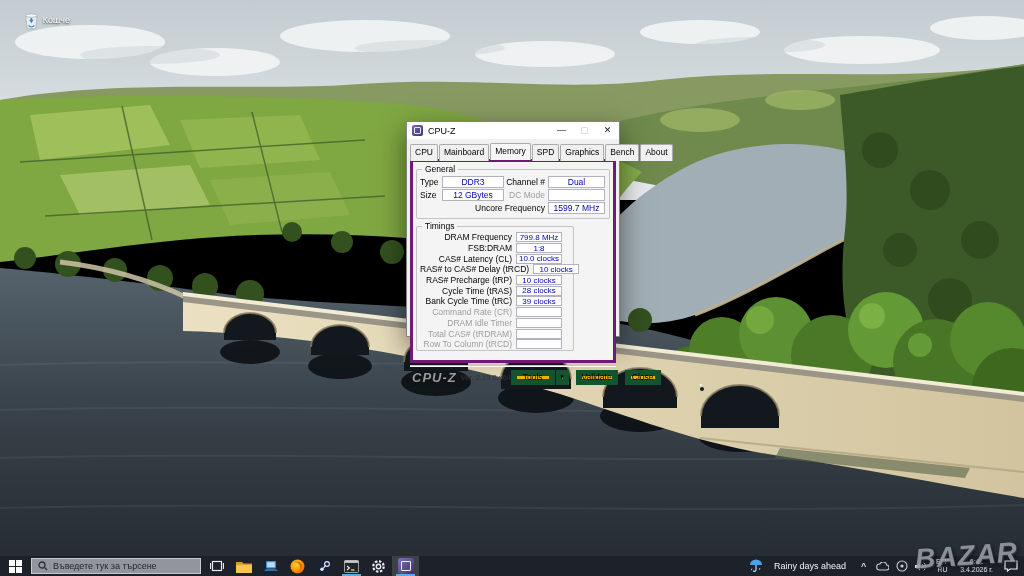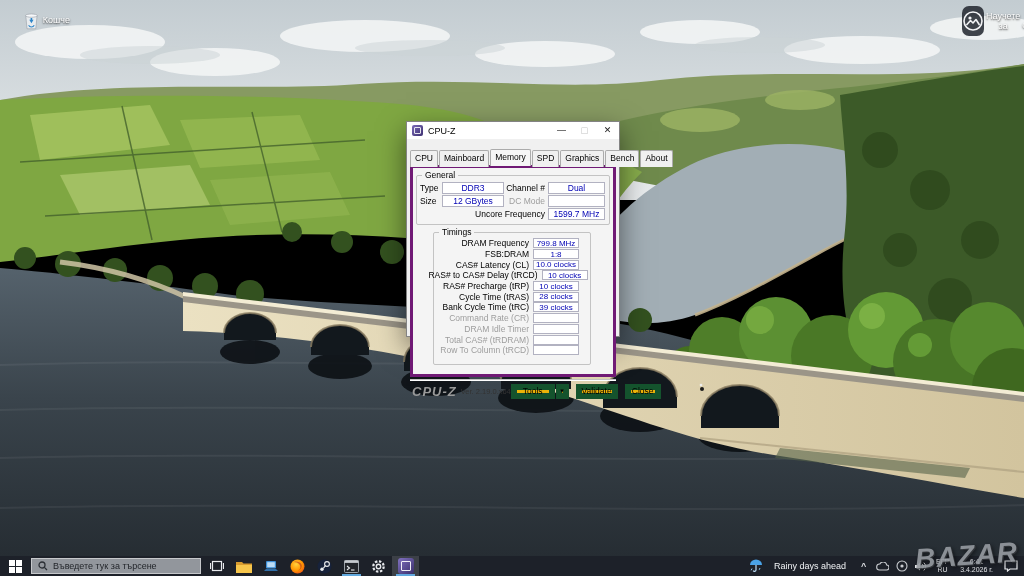--- a/index.html
+++ b/index.html
@@ -18,35 +18,35 @@
 
   
   .w{position:absolute;left:406px;top:121px;width:214px;height:216px;background:#f0f0f0;border:1px solid #838383;box-shadow:0 10px 26px rgba(0,0,0,.5);font-size:9px;color:#000;box-sizing:border-box;z-index:10;}
   .titlebar{height:17px;background:#fff;display:flex;align-items:center;padding-left:5px;}
   .cpuz-ico{width:11px;height:11px;background:linear-gradient(135deg,#7a6ab8,#3d3170);border-radius:2px;position:relative;margin-right:5px;flex:none;}
   .cpuz-ico::after{content:"";position:absolute;inset:2px;border:1px solid rgba(255,255,255,.85);border-radius:1px;}
   .title-text{font-size:9px;}
   .win-controls{margin-left:auto;display:flex;height:17px;}
   .win-btn{width:23px;text-align:center;line-height:17px;font-size:9px;color:#222;}
   .win-btn.dis{color:#c6c6c6;}
-  .tabs{display:flex;padding:10px 3px 0;position:relative;z-index:2;justify-content:space-between;}
+  .tabs{display:flex;padding:4px 3px 0;position:relative;z-index:2;justify-content:space-between;}
   .tab{padding:2px 4px 2px;border:1px solid #ababab;border-bottom:none;background:#f0f0f0;margin-right:1px;border-radius:2px 2px 0 0;font-size:8.5px;position:relative;top:1px;}
   .tab.active{background:#f6f6f6;top:0;padding-bottom:4px;}
   .tabpage{border:3px solid #701a75;margin:-1px 3px 2px;background:#f4f4f4;padding:7px 3px 2px;position:relative;}
   .group{border:1px solid #c3c3c3;border-radius:2px;position:relative;padding:5px 3px 3px;margin-bottom:7px;background:#f4f4f4;}
   .group-title{position:absolute;top:-6px;left:5px;background:#f4f4f4;padding:0 3px;font-size:8.5px;}
   .g-row{display:flex;align-items:center;height:12px;margin:1px 0;}
   .lbl1{width:22px;font-size:8.5px;}
   .box1{width:62px;}
   .lbl2{flex:1;text-align:right;padding-right:3px;font-size:8.5px;}
   .box2{width:57px;margin-right:1px;}
   .vb{height:12px;box-sizing:border-box;background:#fff;border:1px solid #b2b2c1;color:#0000b4;display:flex;align-items:center;justify-content:center;font-size:8.5px;flex:none;}
   .dis-txt{color:#9d9d9d;}
-  .group.timings{width:158px;box-sizing:border-box;padding:5px 11px 8px 3px;margin-left:17px;}
-  .t-row{display:flex;align-items:center;height:10.7px;justify-content:center;}
+  .group.timings{width:158px;box-sizing:border-box;padding:5px 11px 0 3px;}
+  .t-row{display:flex;align-items:center;height:10.7px;}
   .t-row .tl{flex:1;text-align:right;padding-right:4px;font-size:8.5px;white-space:nowrap;}
   .t-row .tv{width:46px;height:10px;font-size:8px;}
   .t-row.disabled .tl{color:#9d9d9d;}
   .sep{border-top:1px solid #c2c2c2;border-bottom:1px solid #fff;margin:0 3px;}
   .footer{display:flex;align-items:center;padding:3px 4px 0 5px;}
   .logo{font-size:13px;font-weight:bold;font-style:italic;color:#9a9a9a;letter-spacing:1px;flex:none;}
   .ver{font-size:7.5px;color:#333;margin-left:4px;flex:none;}
   .btn{background:#eab308;border:6px solid #14532d;height:15px;box-sizing:border-box;display:flex;align-items:center;justify-content:center;font-size:8.5px;padding:0 6px;}
   .btn.split{margin-left:auto;}
   .btn.arrow{width:13px;padding:0;margin-left:1px;font-size:7px;}
@@ -216,31 +216,20 @@
     <svg width="30" height="32" viewBox="0 0 30 32">
       <path d="M6,9 L24,9 L22,30 L8,30 Z" fill="#e8ecef" stroke="#9aa1a8" stroke-width="1"></path>
       <ellipse cx="15" cy="9" rx="9.5" ry="2.6" fill="#f6f8fa" stroke="#9aa1a8" stroke-width="1"></ellipse>
       <path d="M15,14 l-3.4,5.4 h2.1 v3 h2.6 v-3 h2.1 Z" fill="#2e86c9" transform="rotate(180 15 17.6)"></path>
       <path d="M10.5,24.5 a5,5 0 0 0 9,0" fill="none" stroke="#2e86c9" stroke-width="1.6"></path>
     </svg>
     <div class="desk-label">Кошче</div>
   </div>
 
 
-  <div class="desk-icon" id="spotlight-icon">
-    <div class="spot-box">
-      <svg width="22" height="22" viewBox="0 0 22 22">
-        <circle cx="11" cy="11" r="9" fill="none" stroke="#f2f3f5" stroke-width="1.6"></circle>
-        <circle cx="8" cy="8" r="1.6" fill="#f2f3f5"></circle>
-        <path d="M4.5,15 L8.5,10.5 L11,13 L14,9.5 L17.5,15" fill="none" stroke="#f2f3f5" stroke-width="1.6" stroke-linejoin="round"></path>
-      </svg>
-    </div>
-    <div class="desk-label">Научете за</div>
-    <div class="desk-label" style="margin-top:-2px">тази снимка</div>
-  </div>
 
   <div class="w">
     <div class="titlebar">
       <div class="cpuz-ico"></div>
       <div class="title-text">CPU-Z</div>
       <div class="win-controls">
         <div class="win-btn">—</div>
         <div class="win-btn dis">▢</div>
         <div class="win-btn">✕</div>
       </div>

